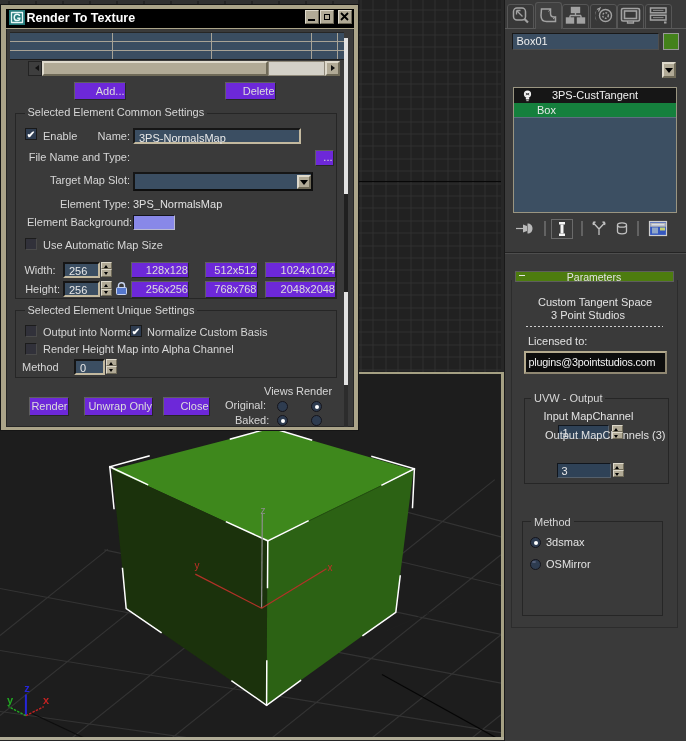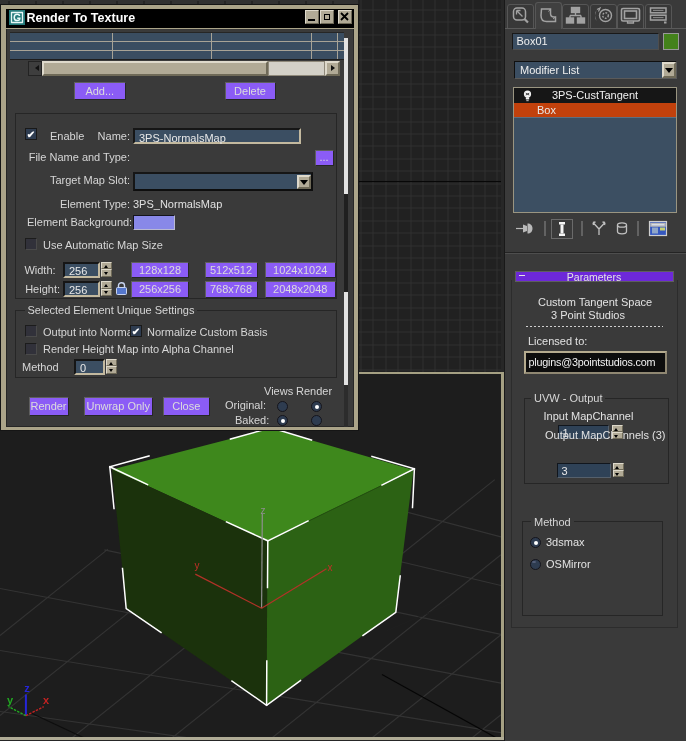--- a/index.html
+++ b/index.html
@@ -1,19 +1,19 @@
 <!DOCTYPE html>
 <html><head><meta charset="utf-8"><style>
 *{margin:0;padding:0;box-sizing:border-box}
 body{width:686px;height:741px;overflow:hidden;font-family:"Liberation Sans",sans-serif;-webkit-font-smoothing:antialiased}
 #root{position:relative;width:686px;height:741px;background:#2e2e2e;overflow:hidden;font-family:"Liberation Sans",sans-serif}
 .abs{position:absolute}
 .txt{position:absolute;color:#d6d6d6;font-size:11px;line-height:13px;white-space:nowrap}
 .steel{position:absolute;background:#3b4e62;border:2px solid;border-color:#161616 #c3b99f #c3b99f #161616;color:#e8e8e8;font-size:11px;line-height:12px;white-space:nowrap}
-.btn{position:absolute;background:#8b5cf6;border:1px solid;border-color:#5f5f5f #272727 #272727 #5f5f5f;color:#dcdcdc;font-size:11px;text-align:center;white-space:nowrap}
+.btn{position:absolute;background:#6d28d9;border:1px solid;border-color:#5f5f5f #272727 #272727 #5f5f5f;color:#dcdcdc;font-size:11px;text-align:right;white-space:nowrap}
 .kbtn{position:absolute;background:#b1aa96;border:2px solid;border-color:#ded9cb #6f6a58 #6f6a58 #ded9cb}
 .grp{position:absolute;border:1px solid #262626}
 .grplbl{position:absolute;background:#3a3a3a;color:#d6d6d6;font-size:11px;line-height:13px;padding:0 3px;white-space:nowrap}
 .cb{position:absolute;width:12px;height:12px;background:#31313a;border:1px solid;border-color:#1c1c1c #4a4a4a #4a4a4a #1c1c1c}
 .cbc{position:absolute;width:12px;height:12px;background:#2e3c50;border:1px solid #191919;color:#fff;font-size:10px;font-weight:bold;line-height:11px;text-align:center}
 .rad{position:absolute;width:11px;height:11px;border-radius:50%;background:#2e3c50;border:1px solid #15151c}
 .rdot{position:absolute;width:4px;height:4px;border-radius:50%;background:#fff;left:3px;top:3px}
 </style></head><body>
 <div id="root">
 <div class="abs" style="left:0;top:0;width:359px;height:5px;background:#313131;border-bottom:1px solid #222"></div>
@@ -112,32 +112,31 @@
 </g>
 <g stroke="#a2a2a2" fill="none">
 <rect x="143.5" y="6" width="15.5" height="4.8" stroke-width="1.5"></rect>
 <rect x="143.5" y="13.2" width="15.5" height="4.8" stroke-width="1.5"></rect>
 <path d="M146 8.4 h10.5 M146 15.6 h10.5" stroke-width="0.8"></path>
 <rect x="157" y="19.5" width="2.5" height="2" fill="#a2a2a2" stroke="none"></rect>
 </g>
 </svg>
     <div class="steel" style="left:511.5px;top:33px;width:147px;height:17px;border-width:1px;border-color:#191919 #4e4e4e #4e4e4e #191919;padding:1px 0 0 4px;color:#efefef">Box01</div>
     <div class="abs" style="left:662.5px;top:33px;width:16px;height:17px;background:#44821b;border:1px solid #999"></div>
-    <div class="steel" style="left:514px;top:60.5px;width:162.5px;height:18.5px;border-width:1px;border-color:#101010 #5a5a5a #5a5a5a #101010;padding:2px 0 0 5px;color:#efefef">Modifier List</div>
     <div class="kbtn" style="left:662px;top:62px;width:13.5px;height:15.5px"></div>
     <div class="abs" style="left:664.5px;top:67.5px;width:0;height:0;border:4.2px solid transparent;border-top:5px solid #000"></div>
     <div class="abs" style="left:513px;top:87px;width:164px;height:125.5px;background:#3c4f62;border:1px solid #9a9581"></div>
     <div class="abs" style="left:514px;top:88px;width:162px;height:14.5px;background:#161616;color:#f0f0f0;font-size:11px;line-height:14px;text-align:center">3PS-CustTangent</div>
     <svg class="abs" style="left:521px;top:88.5px" width="13" height="14" viewBox="0 0 13 14">
 <circle cx="6.5" cy="5" r="3.6" fill="#f2f2f2"></circle>
 <rect x="4.8" y="8.2" width="3.4" height="2.2" fill="#f2f2f2"></rect>
 <rect x="5.3" y="10.8" width="2.4" height="1.4" fill="#aaa"></rect>
 <path d="M4.8 4.2 L8.2 6 M8.2 4.2 L4.8 6" stroke="#333" stroke-width="0.9"></path>
 </svg>
-    <div class="abs" style="left:514px;top:102.5px;width:162px;height:15.5px;background:#c2410c;border-bottom:1px solid #5d6f80;color:#e8e8e8;font-size:11px;line-height:15px;padding-left:23px">Box</div>
+    <div class="abs" style="left:514px;top:102.5px;width:162px;height:15.5px;background:#15803d;border-bottom:1px solid #5d6f80;color:#e8e8e8;font-size:11px;line-height:15px;padding-left:23px">Box</div>
     <svg class="abs" style="left:504px;top:215px" width="182" height="28" viewBox="0 0 182 28">
 <g stroke="#b9b9b9" stroke-width="1.5" fill="none">
 <path d="M12 13.5 H19" stroke-width="1.2"></path>
 <path d="M19 9.5 V17.5 L23 16 V11 Z" fill="#b9b9b9" stroke="none"></path>
 <path d="M23.5 8.5 C26.5 8.5 28.5 10.5 28.5 13.5 C28.5 16.5 26.5 18.5 23.5 18.5 Z" fill="#b9b9b9" stroke="none"></path>
 <path d="M41 6 V21" stroke="#8a8a8a" stroke-width="1"></path>
 <rect x="47.5" y="4.5" width="21" height="19" stroke="#6a6a6a" stroke-width="1"></rect>
 <g fill="#f4f4f4" stroke="none">
           <rect x="55" y="7" width="6" height="2.5"></rect>
           <rect x="56.5" y="9.5" width="3" height="9"></rect>
@@ -154,21 +153,21 @@
           <rect x="145.5" y="6.5" width="17" height="14" fill="#3558c0" stroke="#cfcfcf" stroke-width="1.2"></rect>
           <rect x="147" y="8.5" width="14" height="2.5" fill="#dfeafa"></rect>
           <rect x="148" y="12.5" width="6" height="6" fill="#8fa6c8" stroke="none"></rect>
           <rect x="156" y="12.5" width="5" height="3" fill="#c8d275" stroke="none"></rect>
         </g>
 </g>
 </svg>
     <div class="abs" style="left:505px;top:251.5px;width:181px;height:1px;background:#242424"></div>
     <div class="abs" style="left:505px;top:252.5px;width:181px;height:1px;background:#4e4e4e"></div>
     <div class="abs" style="left:511px;top:280px;width:166.5px;height:348px;border:1px solid #2c2c2c;border-top:none"></div>
-    <div class="abs" style="left:514.5px;top:270.5px;width:159px;height:11px;background:#6d28d9;border:1px solid #5e5e5e;color:#e4e4e4;font-size:10.5px;line-height:10px;text-align:center">Parameters</div>
+    <div class="abs" style="left:514.5px;top:270.5px;width:159px;height:11px;background:#4d7c0f;border:1px solid #5e5e5e;color:#e4e4e4;font-size:10.5px;line-height:10px;text-align:center">Parameters</div>
     <div class="abs" style="left:519px;top:274.5px;width:6px;height:1.5px;background:#e4e4e4"></div>
     <div class="txt" style="left:538px;top:296px;color:#e2e2e2">Custom Tangent Space</div>
     <div class="txt" style="left:551px;top:309px;color:#e2e2e2">3 Point Studios</div>
     <div class="abs" style="left:526px;top:326px;width:137px;height:1px;background:repeating-linear-gradient(to right,#cfcfcf 0 2px,transparent 2px 4px)"></div>
     <div class="txt" style="left:528px;top:334.5px;color:#e2e2e2">Licensed to:</div>
     <div class="abs" style="left:523.5px;top:351px;width:143.5px;height:22.5px;background:#0d0d0d;border:2px solid;border-color:#b5ab8f #8f8772 #8f8772 #b5ab8f;color:#f2f2f2;font-size:10.8px;letter-spacing:-0.22px;line-height:18px;padding-left:3px;white-space:nowrap;overflow:hidden">plugins@3pointstudios.com</div>
     <div class="grp" style="left:524px;top:398px;width:144.5px;height:86px"></div>
     <div class="grplbl" style="left:531px;top:392px">UVW - Output</div>
     <div class="txt" style="left:543.5px;top:410px;color:#e2e2e2">Input MapChannel</div>
     <div class="steel" style="left:557.5px;top:425px;width:51.5px;height:14px;border-width:1px;border-color:#11161d #55606c #55606c #11161d;background:#2f4257;padding:1px 0 0 4px">1</div>
@@ -227,22 +226,23 @@
     <div class="abs" style="left:343.5px;top:385px;width:4px;height:42px;background:#2c2c2c"></div>
     <div class="abs" style="left:28px;top:61px;width:14px;height:14.5px;background:#3e3e3e;border:1px solid #232323"></div>
     <div class="abs" style="left:32px;top:64.5px;width:0;height:0;border:3.5px solid transparent;border-right:4.5px solid #111"></div>
     <div class="kbtn" style="left:42px;top:61px;width:226px;height:14.5px"></div>
     <div class="abs" style="left:268px;top:61px;width:57px;height:14.5px;background:#d3d0c7;border:1px solid #8f897a"></div>
     <div class="kbtn" style="left:325px;top:61px;width:14.5px;height:14.5px"></div>
     <div class="abs" style="left:330.5px;top:64.5px;width:0;height:0;border:3.5px solid transparent;border-left:4.5px solid #111"></div>
     <div class="btn" style="left:74px;top:82px;width:51.5px;height:17.5px;line-height:16px">Add...</div>
     <div class="btn" style="left:224.5px;top:82px;width:51px;height:17.5px;line-height:16px">Delete</div>
     <div class="grp" style="left:15px;top:112.5px;width:322px;height:186.5px"></div>
+    <div class="grplbl" style="left:24.5px;top:106px">Selected Element Common Settings</div>
     <div class="cbc" style="left:25px;top:127.5px">✔</div>
-    <div class="txt" style="left:50px;top:129.5px">Enable</div>
+    <div class="txt" style="left:43px;top:129.5px">Enable</div>
     <div class="txt" style="left:27px;top:129.5px;width:103px;text-align:right">Name:</div>
     <div class="steel" style="left:133px;top:127.5px;width:168px;height:16px;padding:2px 0 0 4px">3PS-NormalsMap</div>
     <div class="txt" style="left:27px;top:150.5px;width:103px;text-align:right">File Name and Type:</div>
     <div class="btn" style="left:314.5px;top:150px;width:19px;height:16px;line-height:13px">...</div>
     <div class="txt" style="left:27px;top:173.5px;width:103px;text-align:right">Target Map Slot:</div>
     <div class="steel" style="left:133px;top:172px;width:180px;height:18.5px;border-color:#161616 #0e0e0e #0e0e0e #161616"></div>
     <div class="kbtn" style="left:296.5px;top:174.5px;width:14.5px;height:14px"></div>
     <div class="abs" style="left:299.5px;top:179.5px;width:0;height:0;border:4.5px solid transparent;border-top:5.5px solid #000"></div>
     <div class="txt" style="left:27px;top:197.5px;width:103px;text-align:right">Element Type:</div>
     <div class="txt" style="left:133px;top:197.5px;color:#e0e0e0">3PS_NormalsMap</div>

